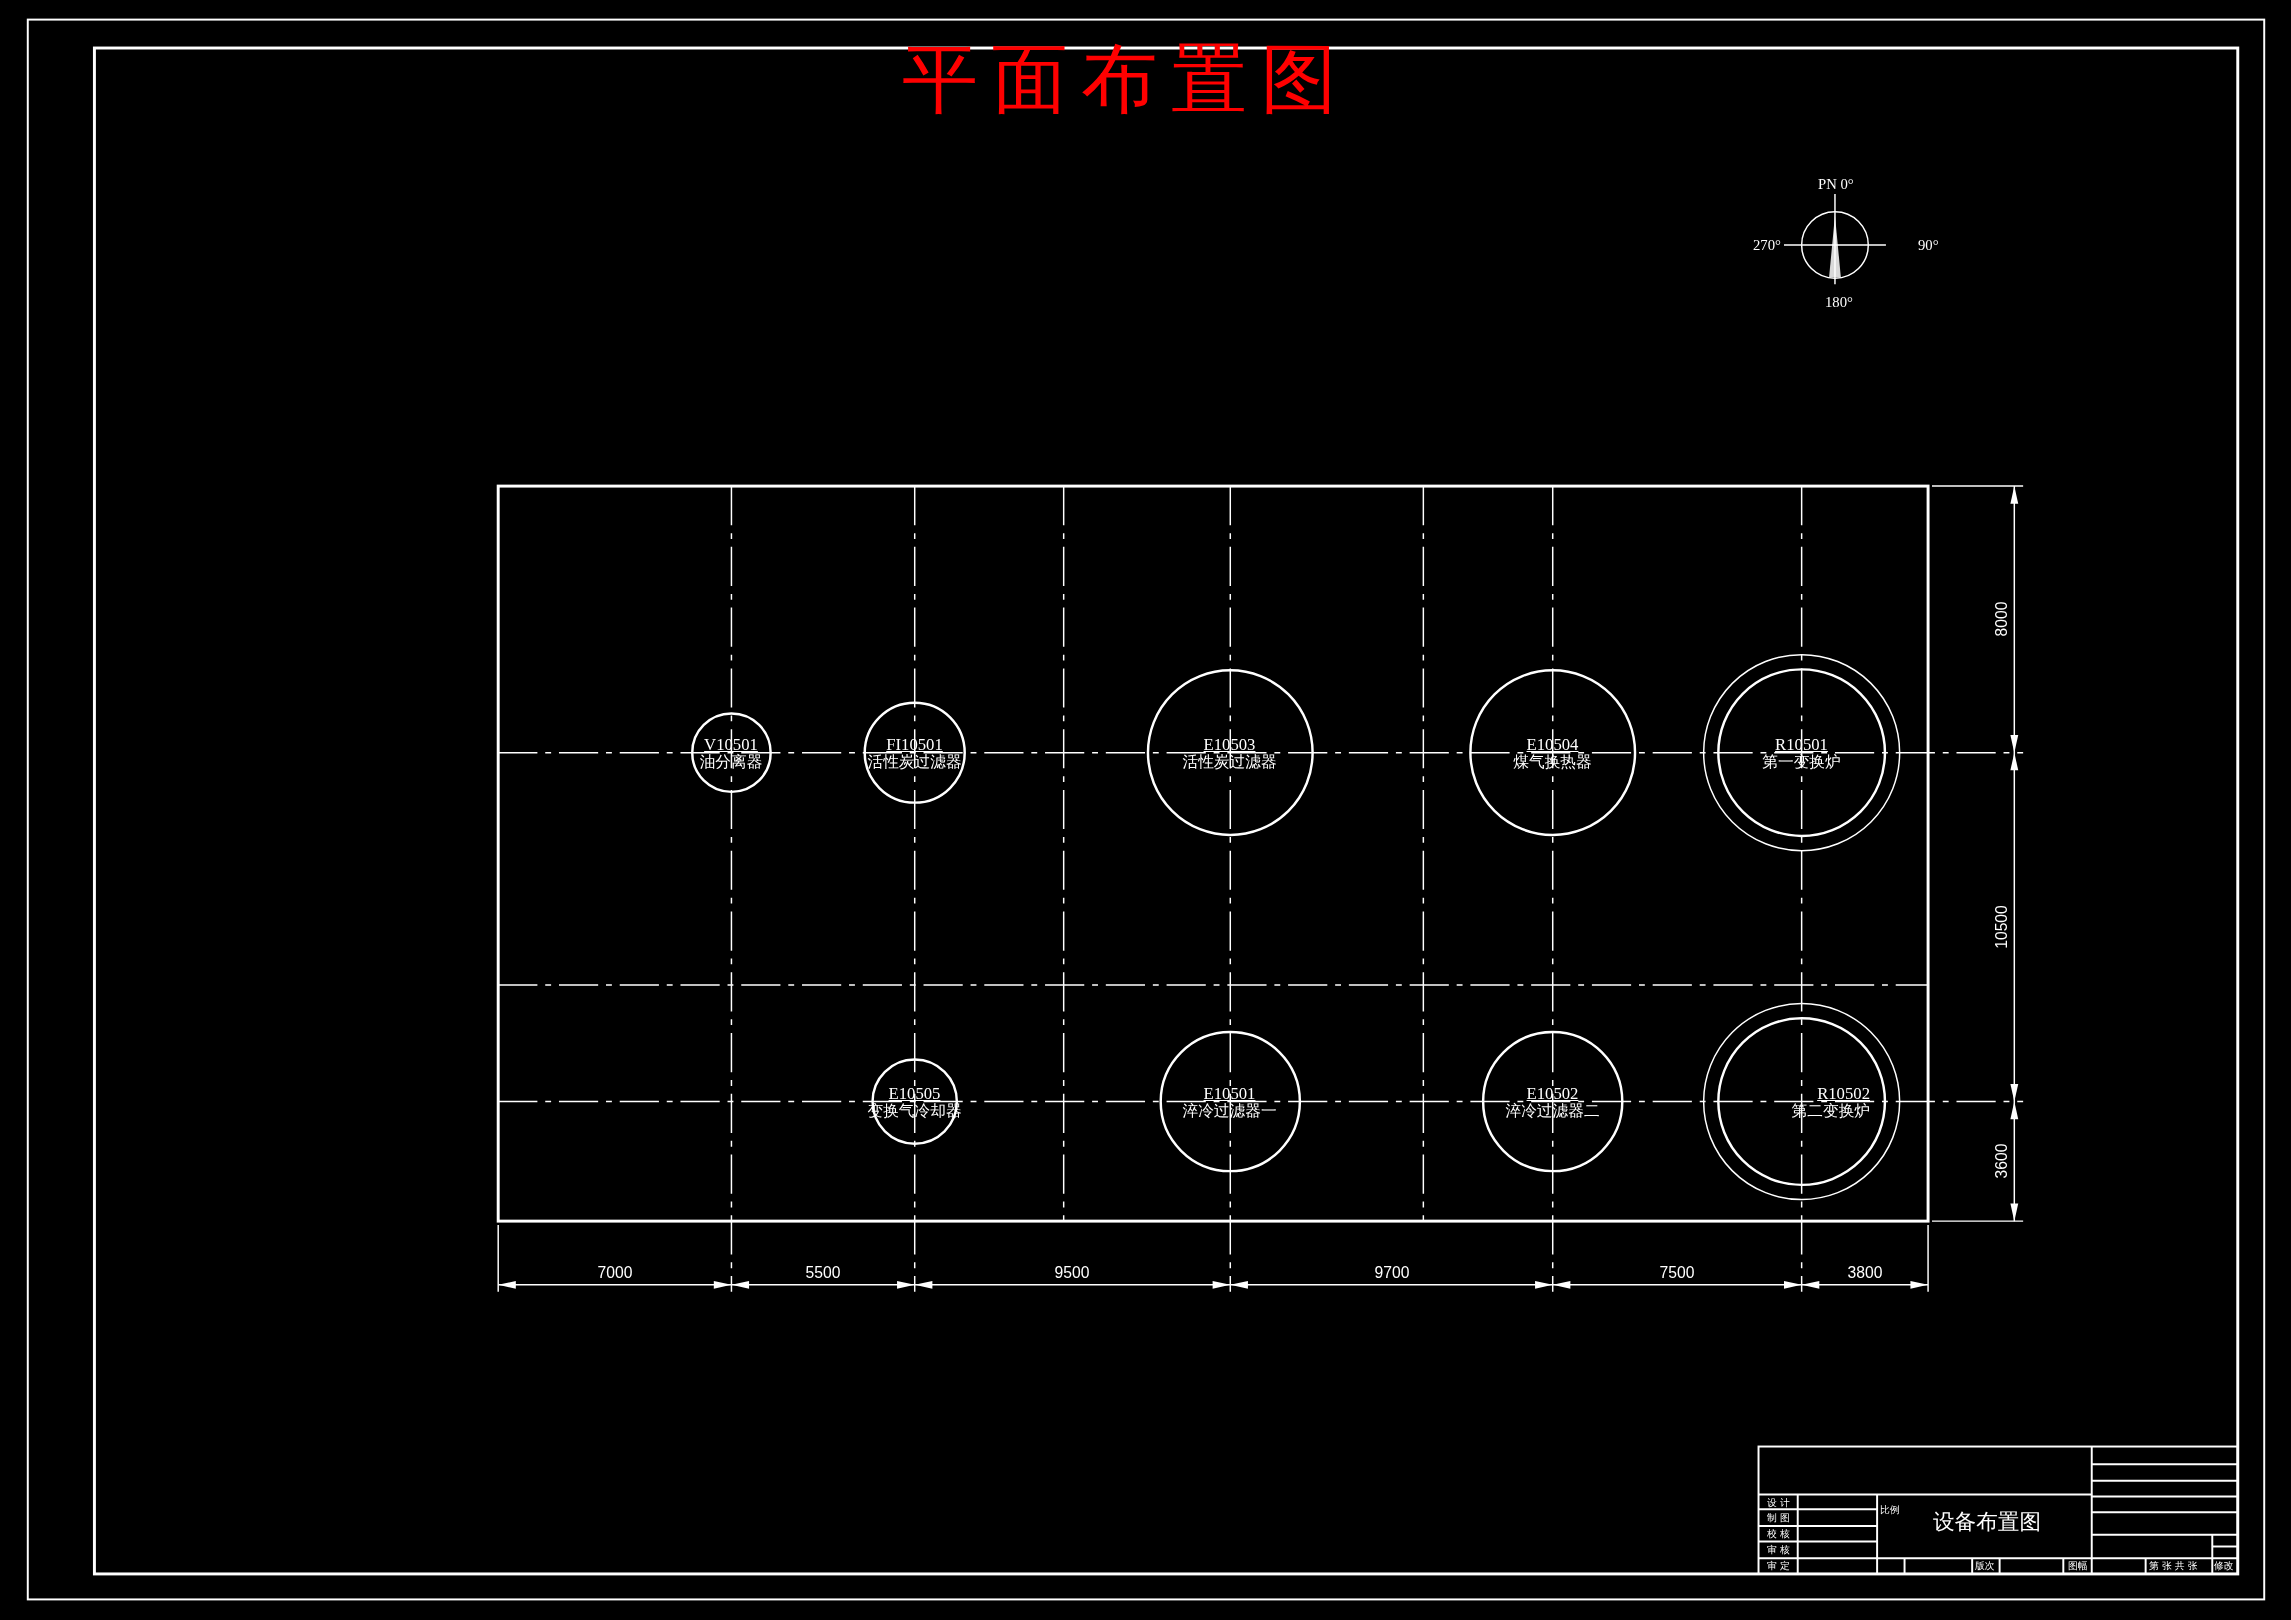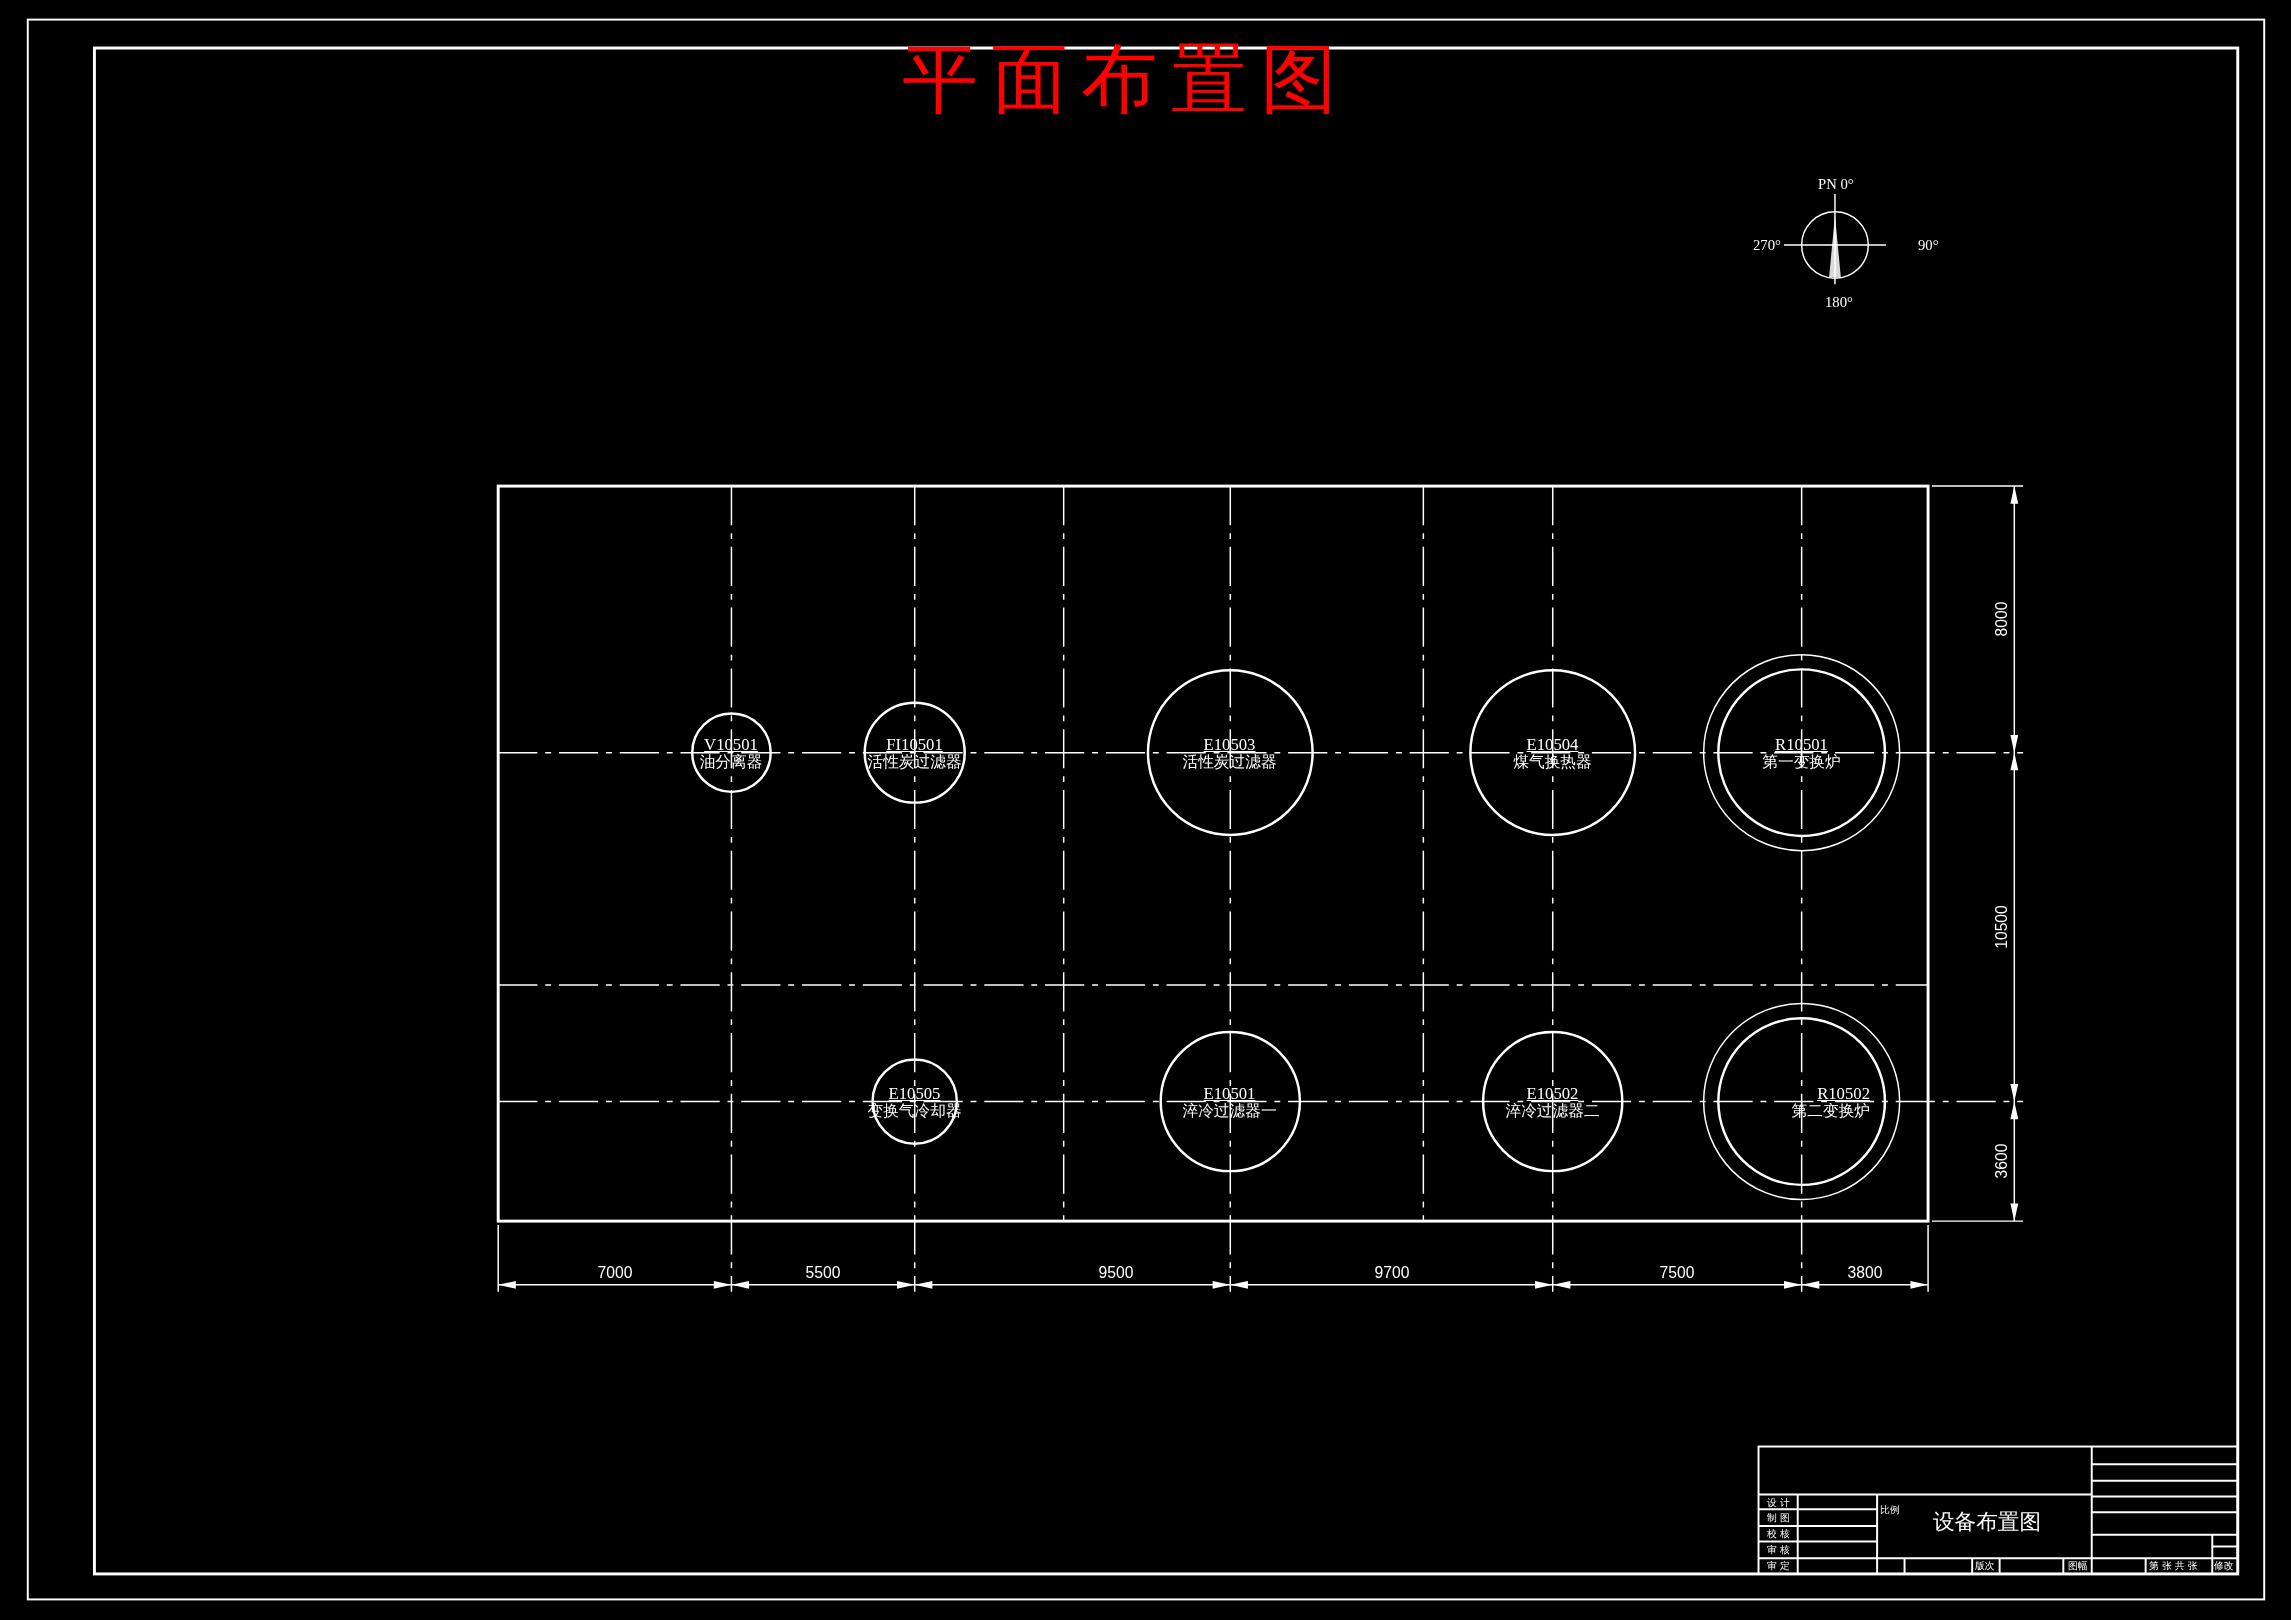--- a/index.html
+++ b/index.html
@@ -163,21 +163,21 @@
     <div class="tag">E10502</div>
     <div class="nm">淬冷过滤器二</div>
   </div>
   <div class="lbl" style="left:1733px;top:1086px;width:137px;text-align:right;">
     <div class="tag">R10502</div>
     <div class="nm">第二变换炉</div>
   </div>
 
   <div class="dim" style="left:615px;top:1264px;">7000</div>
   <div class="dim" style="left:823px;top:1264px;">5500</div>
-  <div class="dim" style="left:1072px;top:1264px;margin-left:44px;">9500</div>
+  <div class="dim" style="left:1072px;top:1264px;">9500</div>
   <div class="dim" style="left:1392px;top:1264px;">9700</div>
   <div class="dim" style="left:1677px;top:1264px;">7500</div>
   <div class="dim" style="left:1865px;top:1264px;">3800</div>
 
   <div class="vdim" style="left:2002px;top:619px;">8000</div>
   <div class="vdim" style="left:2002px;top:927px;">10500</div>
   <div class="vdim" style="left:2002px;top:1161px;">3600</div>
 
   <div class="tb-title">设备布置图</div>
   <div class="tb" style="left:1767px;top:1497px;">设 计</div>

